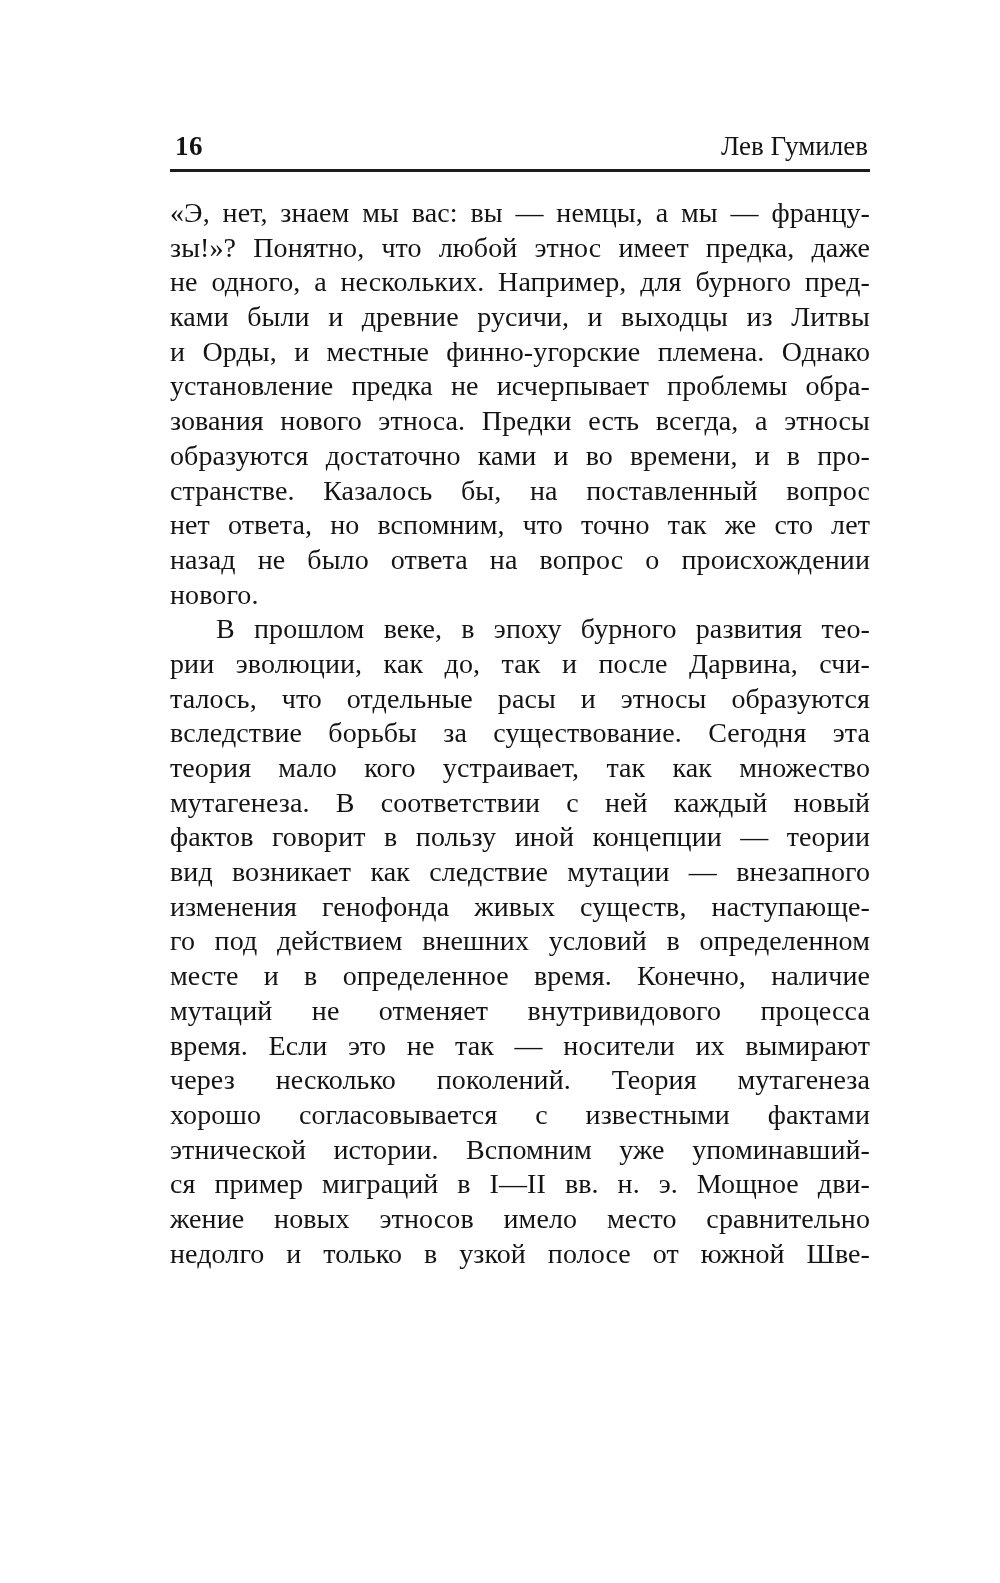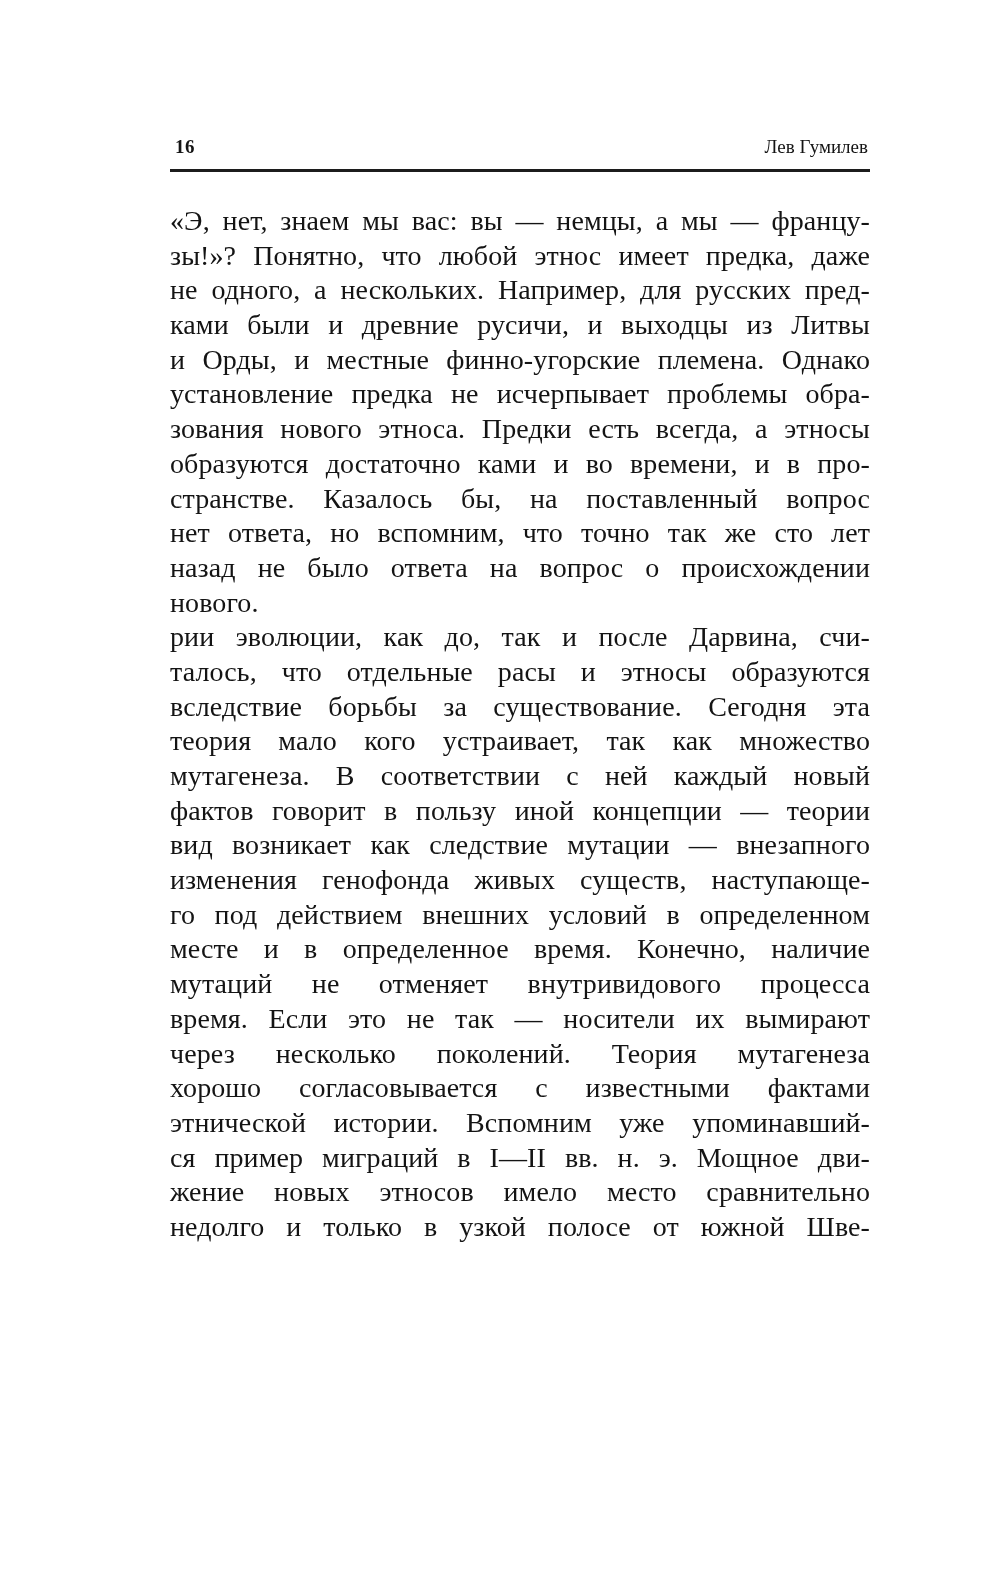--- a/index.html
+++ b/index.html
@@ -19,38 +19,38 @@
   .content {
     position: absolute;
     left: 170px;
     top: 131px;
     width: 700px;
   }
   .running-header {
     display: flex;
     justify-content: space-between;
     align-items: flex-start;
-    font-size: 19px;
+    font-size: 27px;
     line-height: 31px;
     padding: 0 2px 0 5px;
   }
   .page-number {
     font-weight: bold;
     letter-spacing: 0.5px;
   }
   .author {
     font-weight: normal;
   }
   .header-rule {
     height: 3px;
     background: #1c1c1c;
     margin-top: 7px;
   }
   .body-text {
-    margin-top: 32px;
+    margin-top: 24px;
     font-size: 28px;
     line-height: 34.7px;
     letter-spacing: 0.1px;
   }
   .line {
     text-align: justify;
     text-align-last: justify;
     white-space: normal;
     height: 34.7px;
     overflow: visible;
@@ -68,30 +68,31 @@
 <div class="page">
   <div class="content">
     <div class="running-header">
       <span class="page-number">16</span>
       <span class="author">Лев Гумилев</span>
     </div>
     <div class="header-rule"></div>
     <div class="body-text">
         <div class="line justify">«Э, нет, знаем мы вас: вы — немцы, а мы — францу-</div>
         <div class="line justify">зы!»? Понятно, что любой этнос имеет предка, даже</div>
-        <div class="line justify">не одного, а нескольких. Например, для русских пред-</div>
+        <div class="line justify">не одного, а нескольких. Например, для бурного пред-</div>
         <div class="line justify">ками были и древние русичи, и выходцы из Литвы</div>
         <div class="line justify">и Орды, и местные финно-угорские племена. Однако</div>
         <div class="line justify">установление предка не исчерпывает проблемы обра-</div>
         <div class="line justify">зования нового этноса. Предки есть всегда, а этносы</div>
         <div class="line justify">образуются достаточно ками и во времени, и в про-</div>
         <div class="line justify">странстве. Казалось бы, на поставленный вопрос</div>
         <div class="line justify">нет ответа, но вспомним, что точно так же сто лет</div>
         <div class="line justify">назад не было ответа на вопрос о происхождении</div>
         <div class="line end">нового.</div>
+        <div class="line indent">В прошлом веке, в эпоху бурного развития тео-</div>
         <div class="line justify">рии эволюции, как до, так и после Дарвина, счи-</div>
         <div class="line justify">талось, что отдельные расы и этносы образуются</div>
         <div class="line justify">вследствие борьбы за существование. Сегодня эта</div>
         <div class="line justify">теория мало кого устраивает, так как множество</div>
         <div class="line justify">мутагенеза. В соответствии с ней каждый новый</div>
         <div class="line justify">фактов говорит в пользу иной концепции — теории</div>
         <div class="line justify">вид возникает как следствие мутации — внезапного</div>
         <div class="line justify">изменения генофонда живых существ, наступающе-</div>
         <div class="line justify">го под действием внешних условий в определенном</div>
         <div class="line justify">месте и в определенное время. Конечно, наличие</div>

